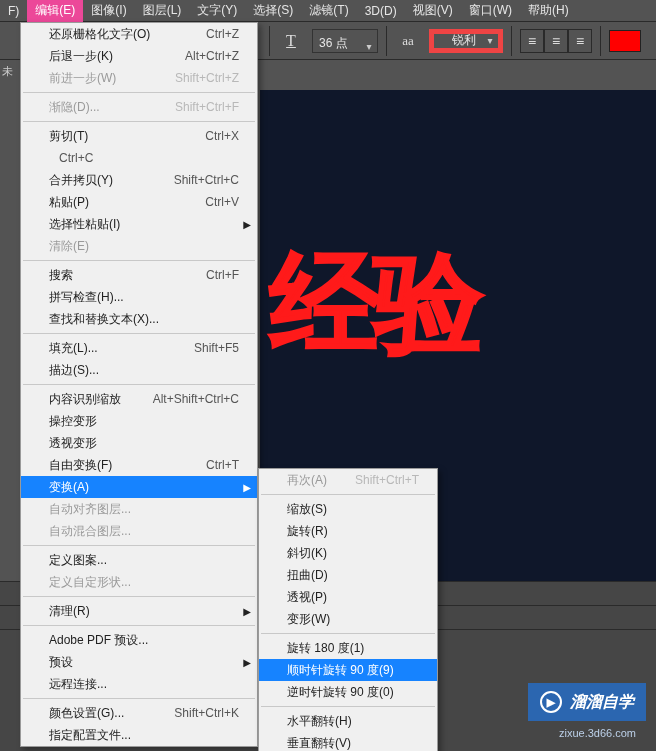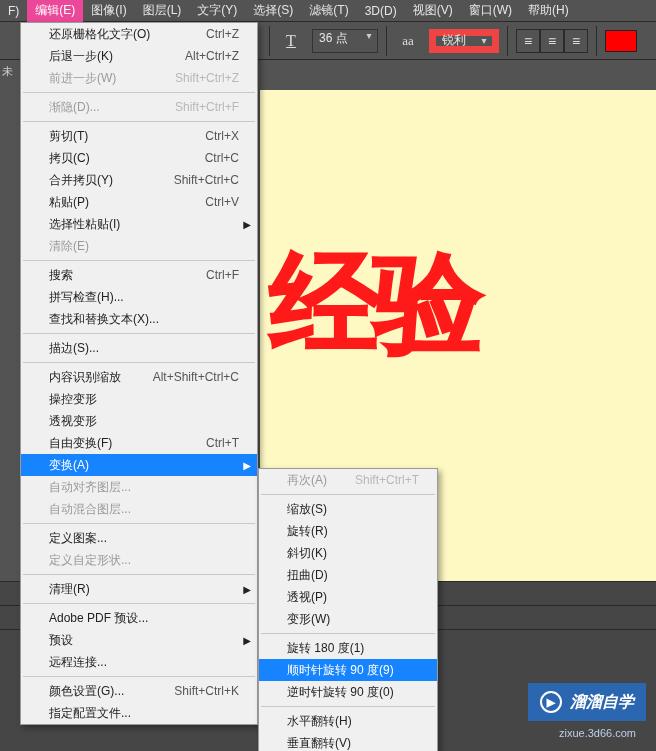--- a/index.html
+++ b/index.html
@@ -42,31 +42,31 @@
     .toolbar .sep { width:1px; height:30px; background:#2a2a2a; }
     .t-icon {
       width: 26px; height: 26px;
       display: flex; align-items: center; justify-content: center;
       font-family: Georgia, serif;
       font-size: 16px;
       color: #ddd;
     }
     .t-icon.underline { text-decoration: underline; }
     .size-box {
-      display:flex; align-items:flex-start;
+      display:flex; align-items:flex-end;
       background:#535353;
       border:1px solid #333;
       height:24px;
     }
     .size-val { padding:0 6px; min-width:48px; color:#e6e6e6; }
     .size-dd { width:16px; text-align:center; color:#ccc; font-size:10px; }
     .sharp-box {
       display:flex; align-items:center;
-      border:7px solid #ef4444;
-      height:24px; min-width:70px;
+      border:5px solid #ef4444;
+      height:24px; min-width:70px;padding-left:12px;
     }
     .sharp-val { padding:0 6px; flex:1; }
     .align-group { display:flex; gap:0; }
     .align-btn {
       width:24px; height:24px;
       border:1px solid #2a2a2a;
       display:flex; align-items:center; justify-content:center;
       font-size:14px; color:#ddd;
     }
     .color-swatch {
@@ -80,21 +80,21 @@
       width: 20px;
       font-size: 11px;
       color: #ccc;
       writing-mode: horizontal-tb;
     }
     .left-strip div { padding: 4px 2px; }
     .canvas-area {
       position:absolute;
       left:260px; top:90px;
       right:0; bottom:170px;
-      background:#fef9c3;
+      background:#0f172a;
       padding-left:12px;
     }
     .canvas-text {
       position:absolute;
       left:10px; top:140px;
       font-weight:900;
       font-size:110px;
       color:#ff1a1a;
       letter-spacing:-6px;
       font-family:"Microsoft YaHei", sans-serif;
@@ -272,21 +272,20 @@
     <div class="dd-row disabled">
       <span class="dd-label">渐隐(D)...</span>
       <span class="dd-shortcut">Shift+Ctrl+F</span>
     </div>
     <div class="dd-sep"></div>
     <div class="dd-row">
       <span class="dd-label">剪切(T)</span>
       <span class="dd-shortcut">Ctrl+X</span>
     </div>
     <div class="dd-row">
-      <span class="dd-label">拷贝(C)</span>
       <span class="dd-shortcut">Ctrl+C</span>
     </div>
     <div class="dd-row">
       <span class="dd-label">合并拷贝(Y)</span>
       <span class="dd-shortcut">Shift+Ctrl+C</span>
     </div>
     <div class="dd-row">
       <span class="dd-label">粘贴(P)</span>
       <span class="dd-shortcut">Ctrl+V</span>
     </div>
@@ -302,20 +301,24 @@
       <span class="dd-label">搜索</span>
       <span class="dd-shortcut">Ctrl+F</span>
     </div>
     <div class="dd-row">
       <span class="dd-label">拼写检查(H)...</span>
     </div>
     <div class="dd-row">
       <span class="dd-label">查找和替换文本(X)...</span>
     </div>
     <div class="dd-sep"></div>
+    <div class="dd-row">
+      <span class="dd-label">填充(L)...</span>
+      <span class="dd-shortcut">Shift+F5</span>
+    </div>
     <div class="dd-row">
       <span class="dd-label">描边(S)...</span>
     </div>
     <div class="dd-sep"></div>
     <div class="dd-row">
       <span class="dd-label">内容识别缩放</span>
       <span class="dd-shortcut">Alt+Shift+Ctrl+C</span>
     </div>
     <div class="dd-row">
       <span class="dd-label">操控变形</span>

